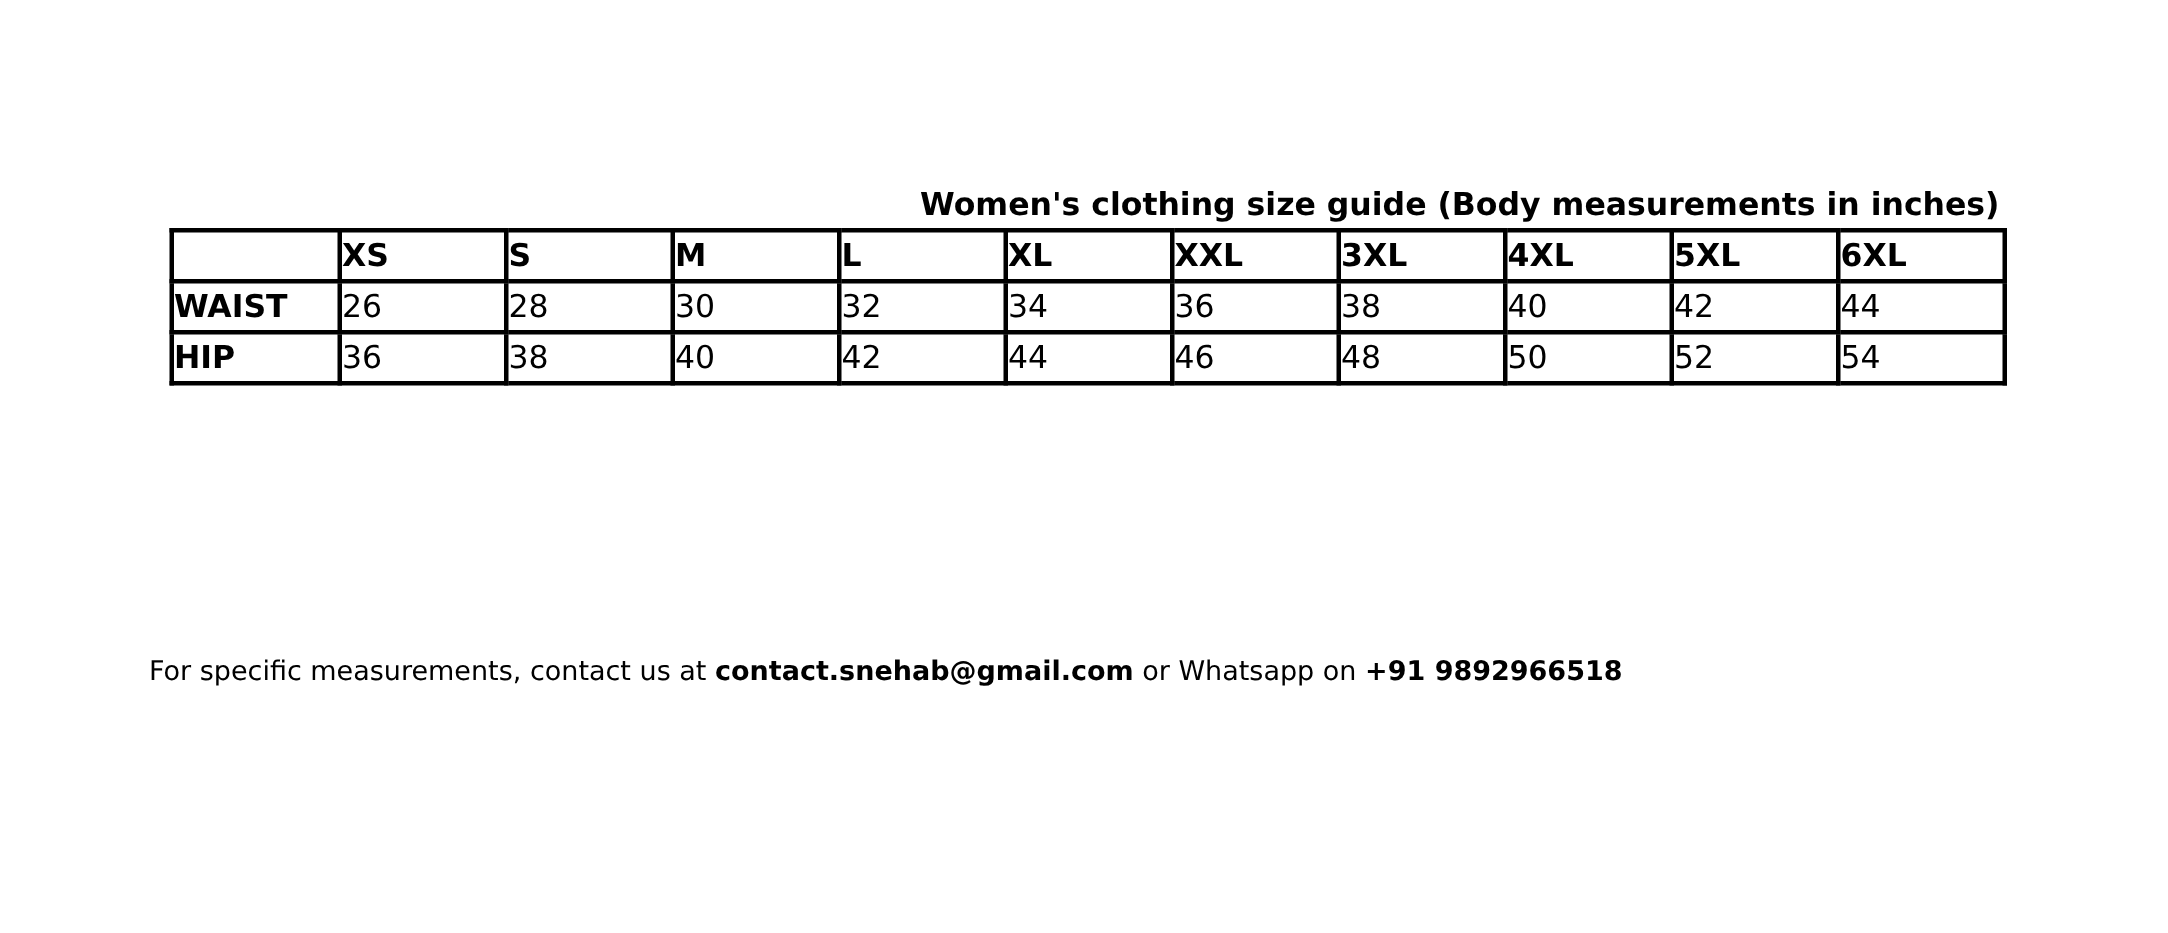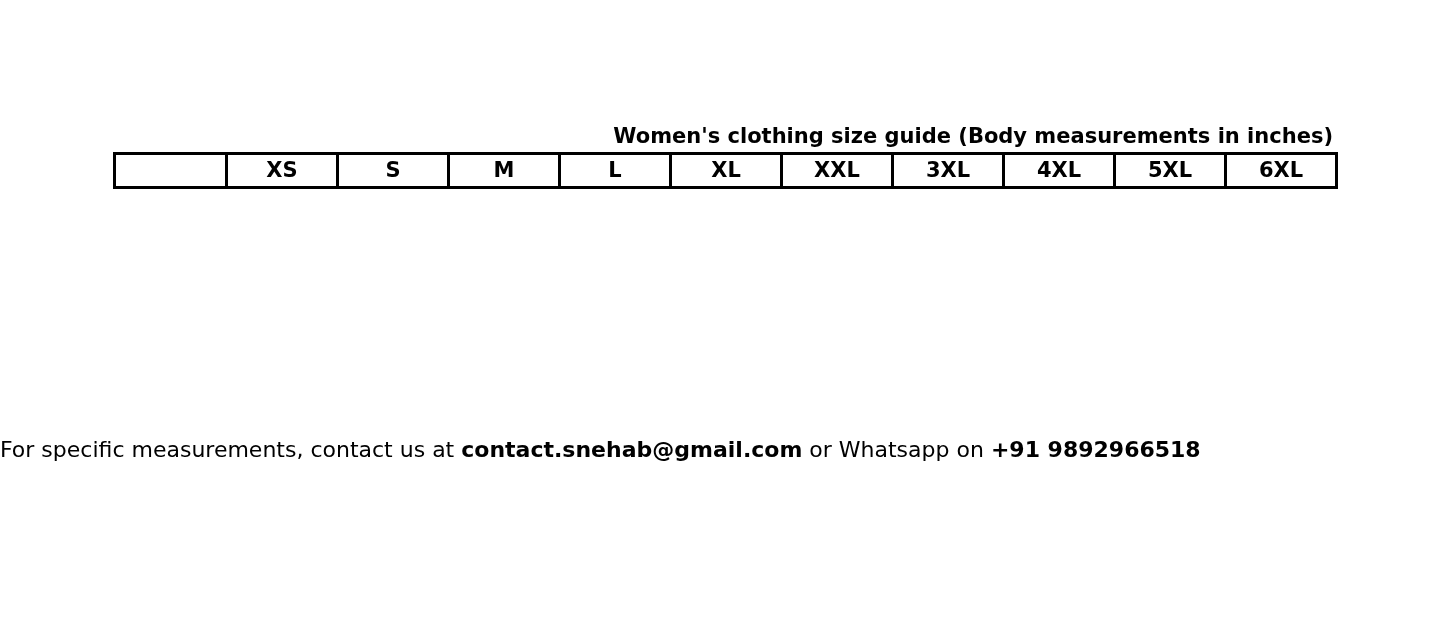--- a/index.html
+++ b/index.html
@@ -32,21 +32,21 @@
     left: 113px;
     top: 152px;
     border-collapse: collapse;
     table-layout: fixed;
   }
   .size-table td,
   .size-table th {
     border: 3px solid #000000;
     height: 31px;
     padding: 0;
-    text-align: center;
+    text-align: left;
     vertical-align: middle;
     font-size: 21px;
     font-weight: normal;
     line-height: 31px;
     margin-left: 48px;
   }
   .size-table th {
     font-weight: bold;
   }
   .col-label { width: 112px; }
@@ -58,22 +58,22 @@
     font-weight: bold;
     font-size: 21px;
   }
 
   
   .contact-line {
     position: absolute;
     left: 0;
     top: 437px;
     width: 1181px;
-    text-align: right;
-    font-size: 22px;
+    text-align: center;
+    font-size: 18px;
     white-space: nowrap;
   }
   .contact-line .strong {
     font-weight: bold;
   }
 </style>
 </head>
 <body>
 
 <div class="size-title-inner">Women's clothing size guide (Body measurements in inches)</div>
@@ -101,16 +101,42 @@
       <th>L</th>
       <th>XL</th>
       <th>XXL</th>
       <th>3XL</th>
       <th>4XL</th>
       <th>5XL</th>
       <th>6XL</th>
     </tr>
   </thead>
   <tbody>
+    <tr>
+      <td class="row-label">WAIST</td>
+      <td>26</td>
+      <td>28</td>
+      <td>30</td>
+      <td>32</td>
+      <td>34</td>
+      <td>36</td>
+      <td>38</td>
+      <td>40</td>
+      <td>42</td>
+      <td>44</td>
+    </tr>
+    <tr>
+      <td class="row-label">HIP</td>
+      <td>36</td>
+      <td>38</td>
+      <td>40</td>
+      <td>42</td>
+      <td>44</td>
+      <td>46</td>
+      <td>48</td>
+      <td>50</td>
+      <td>52</td>
+      <td>54</td>
+    </tr>
   </tbody>
 </table>
 
 <div class="contact-line"><span>For specific measurements, contact us at </span><span class="strong">contact.snehab@gmail.com</span><span> or Whatsapp on </span><span class="strong">+91 9892966518</span></div>
 
 </body></html>

